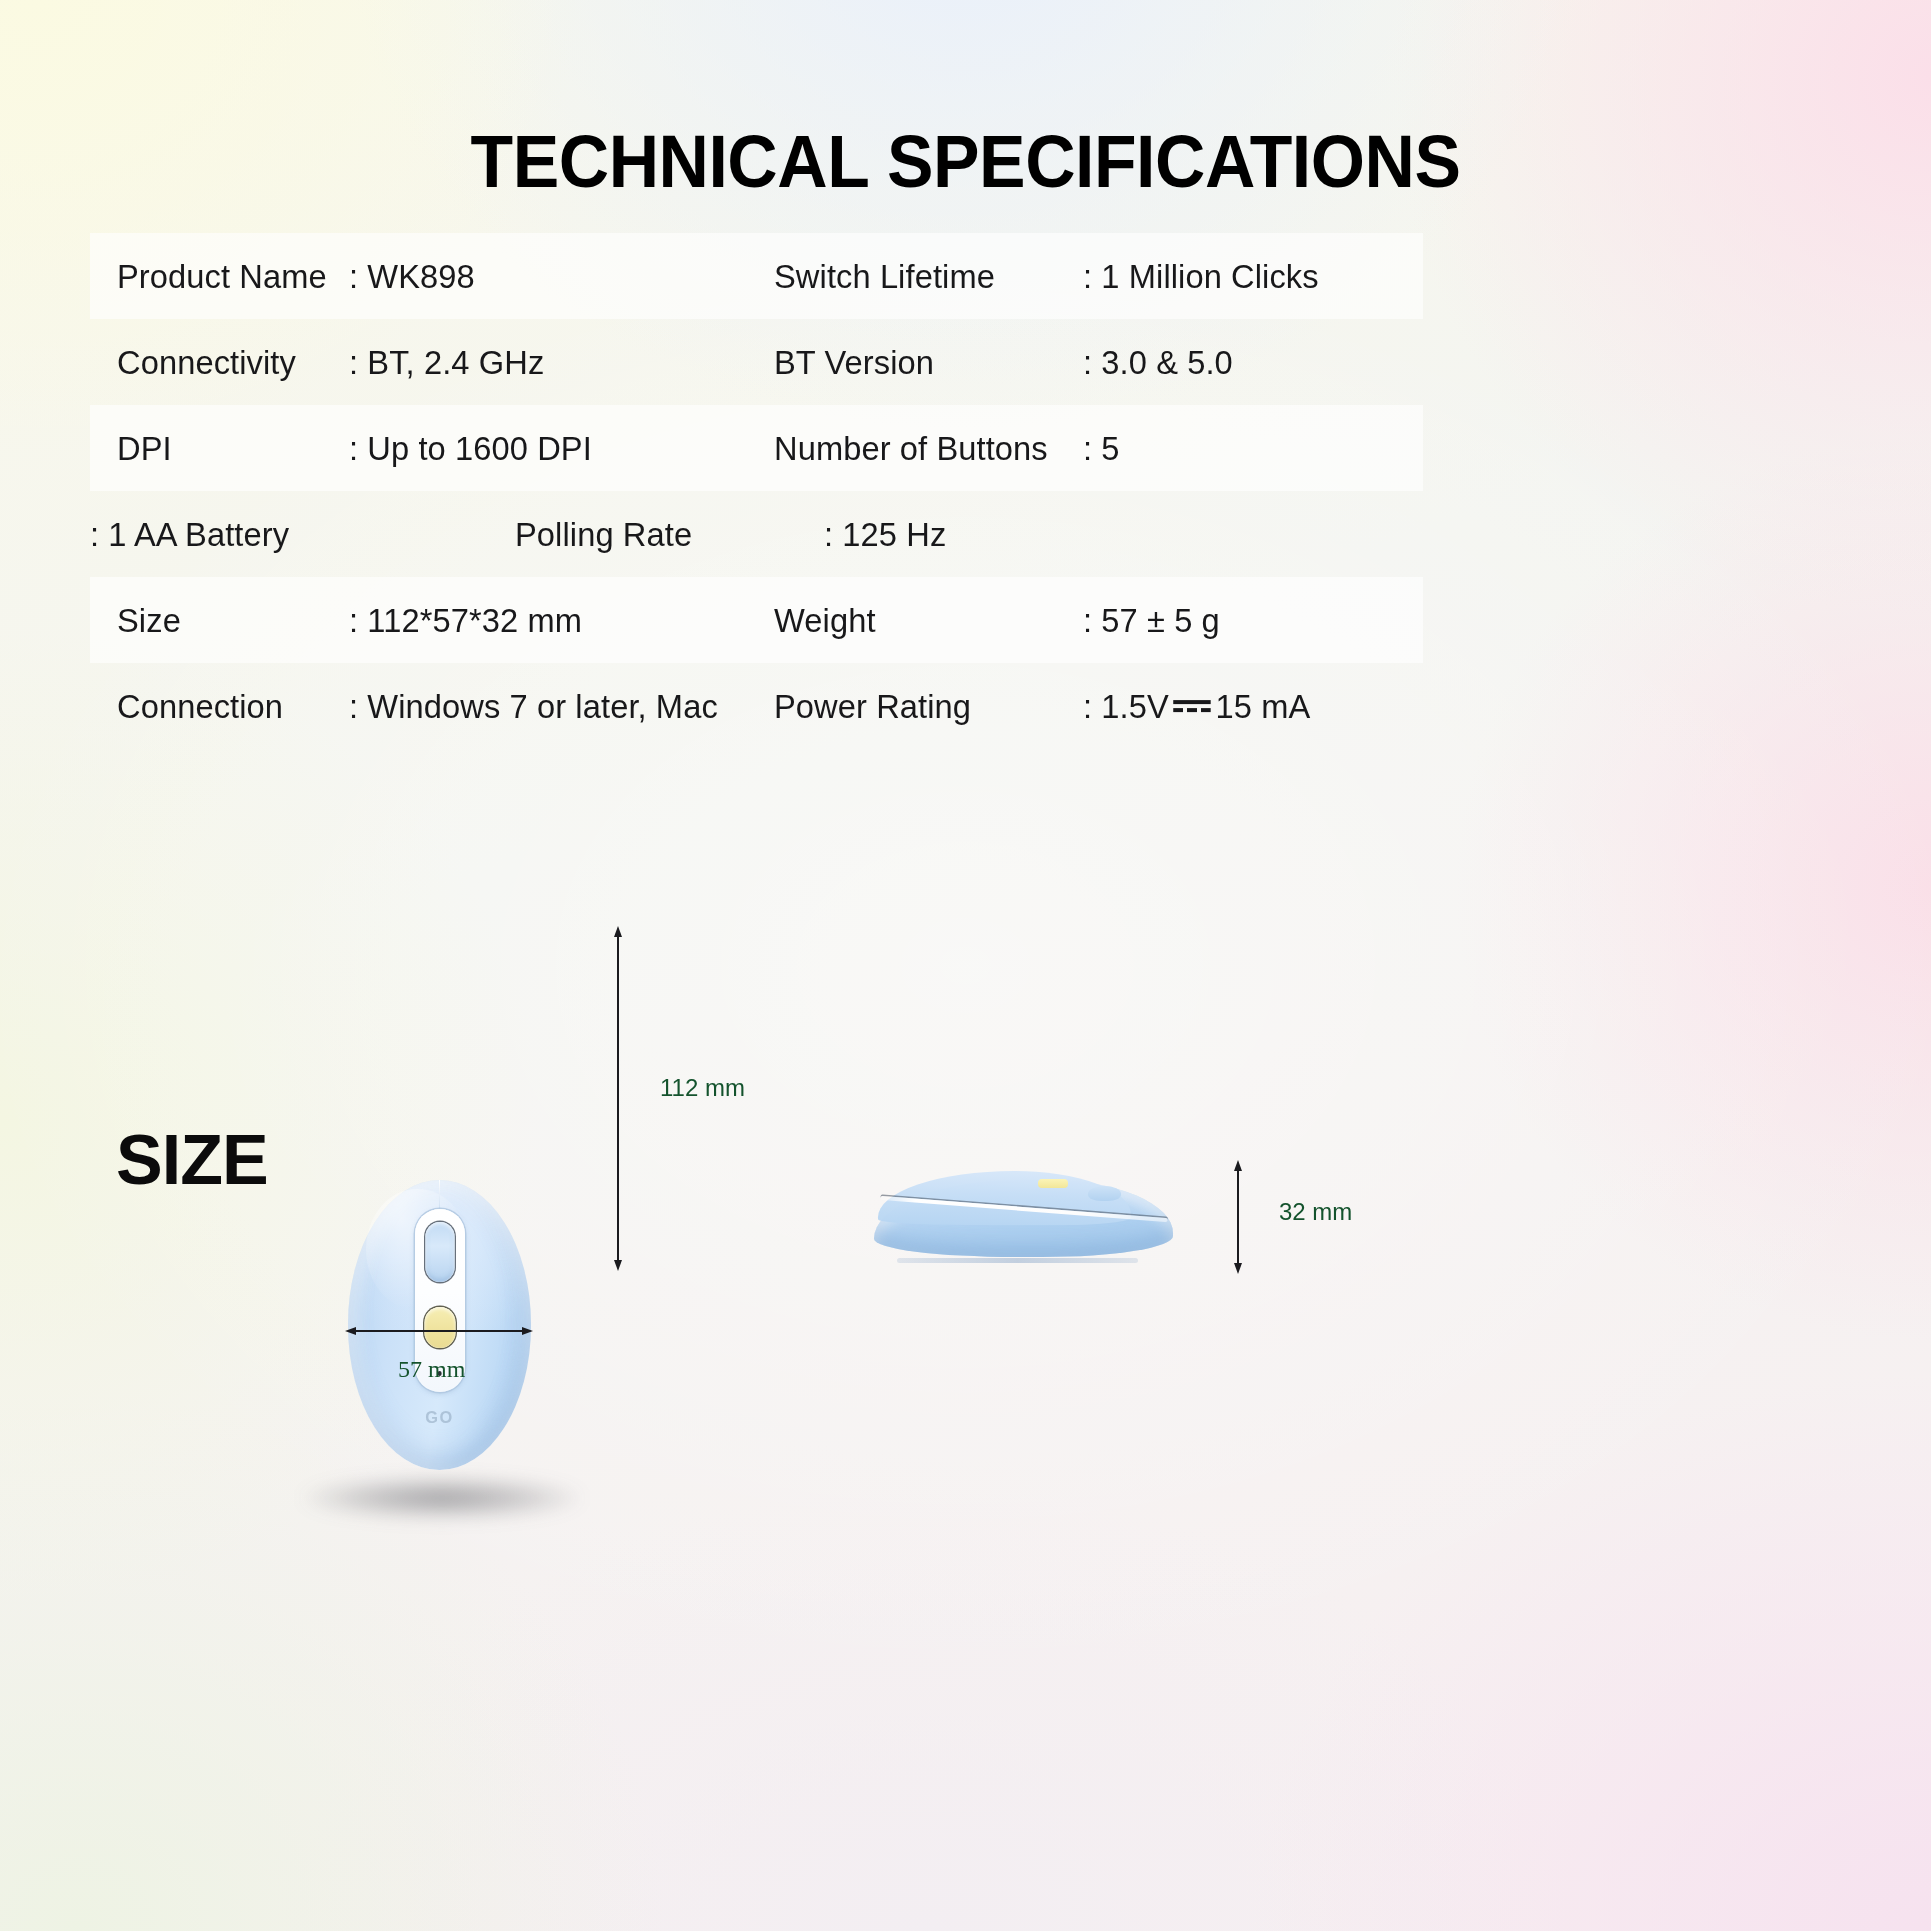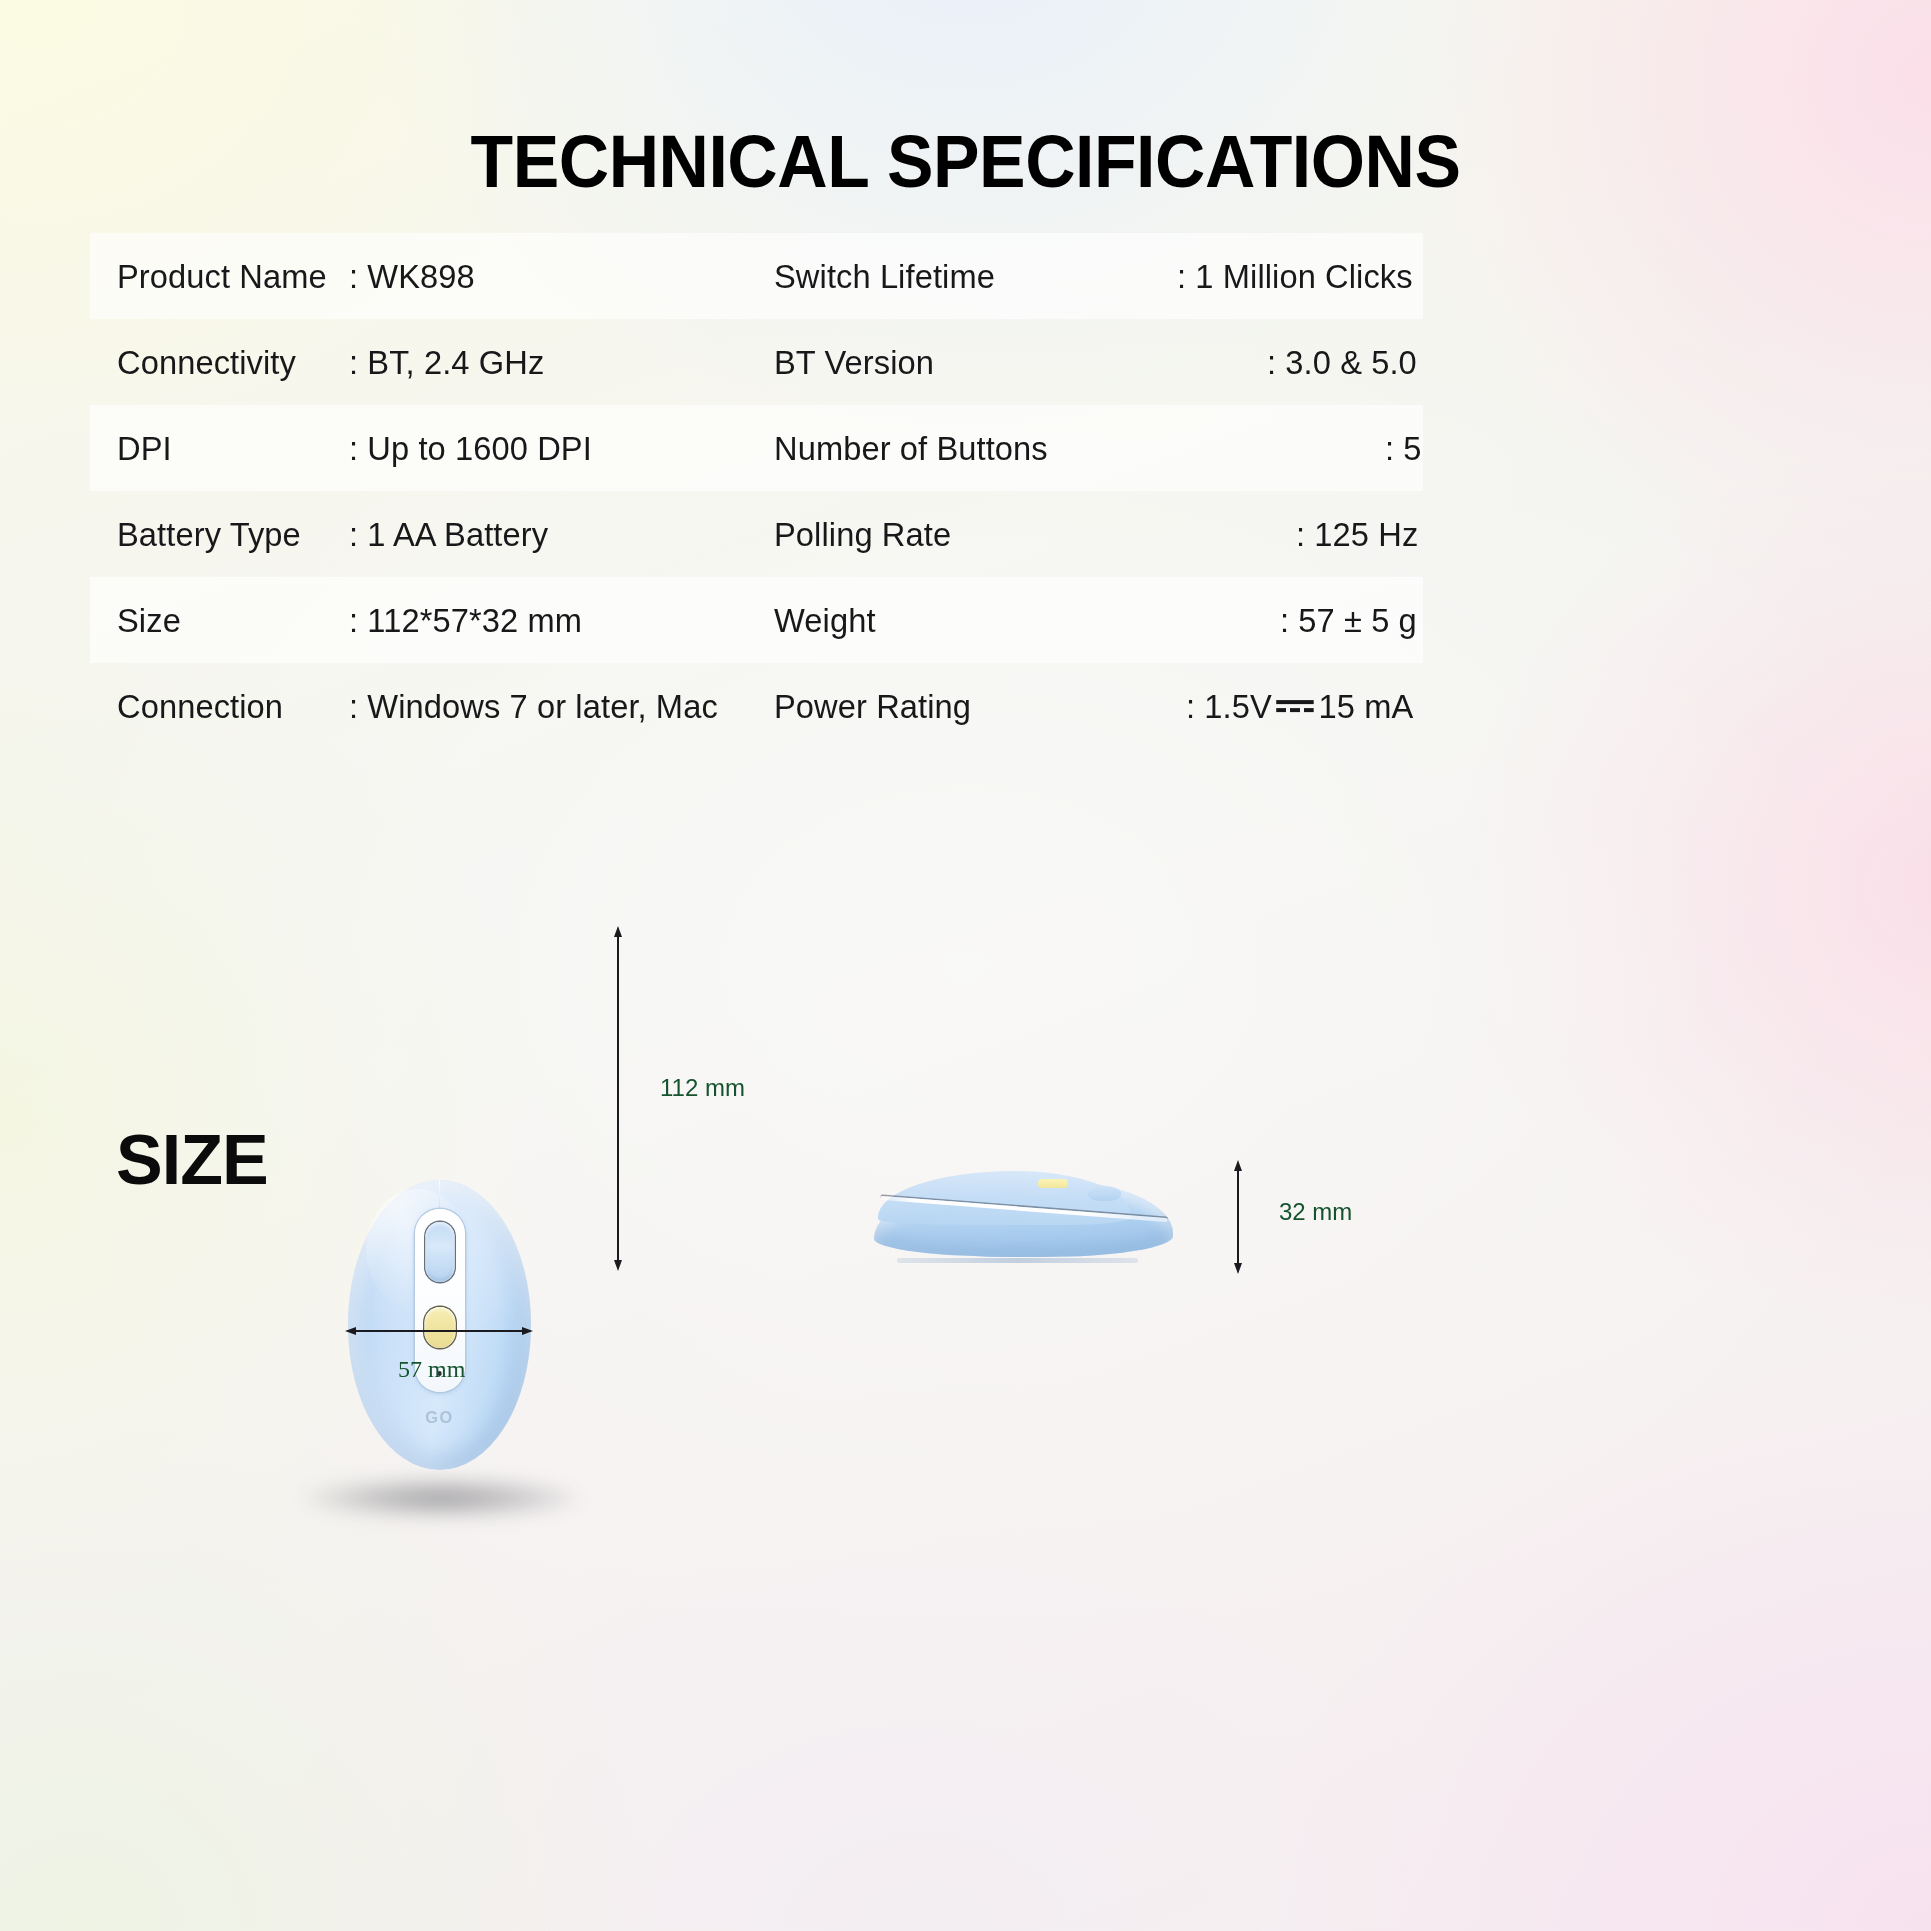--- a/index.html
+++ b/index.html
@@ -60,21 +60,21 @@
     height:86px;
     align-items:center;
   }
   .spec-row.band { background:rgba(255,255,255,.62); }
   .spec-row.plain { background:rgba(255,255,255,0); }
 
   .cell { display:flex; align-items:center; height:100%; }
   .c-label { width:259px; padding-left:27px; }
   .c-value { width:425px; }
   .c-label2 { width:309px; }
-  .c-value2 { flex:1;justify-content:flex-end; }
+  .c-value2 { flex:1; }
 
   .spec-txt {
     font-size:34px;
     color:#18181a;
     font-weight:400;
     letter-spacing:0.1px;
     white-space:nowrap;
     font-family:"Liberation Sans", sans-serif;
     transform:scaleX(.96);
     transform-origin:left center;
@@ -365,23 +365,20 @@
         </div>
       <div class="cell c-label2">
           <span class="spec-txt">Number of Buttons</span>
         </div>
       <div class="cell c-value2">
           <span class="spec-txt">: 5</span>
         </div>
     </div>
 
     <div class="spec-row plain">
-      <div class="cell c-label">
-          <span class="spec-txt">Battery Type</span>
-        </div>
       <div class="cell c-value">
           <span class="spec-txt">: 1 AA Battery</span>
         </div>
       <div class="cell c-label2">
           <span class="spec-txt">Polling Rate</span>
         </div>
       <div class="cell c-value2">
           <span class="spec-txt">: 125 Hz</span>
         </div>
     </div>

